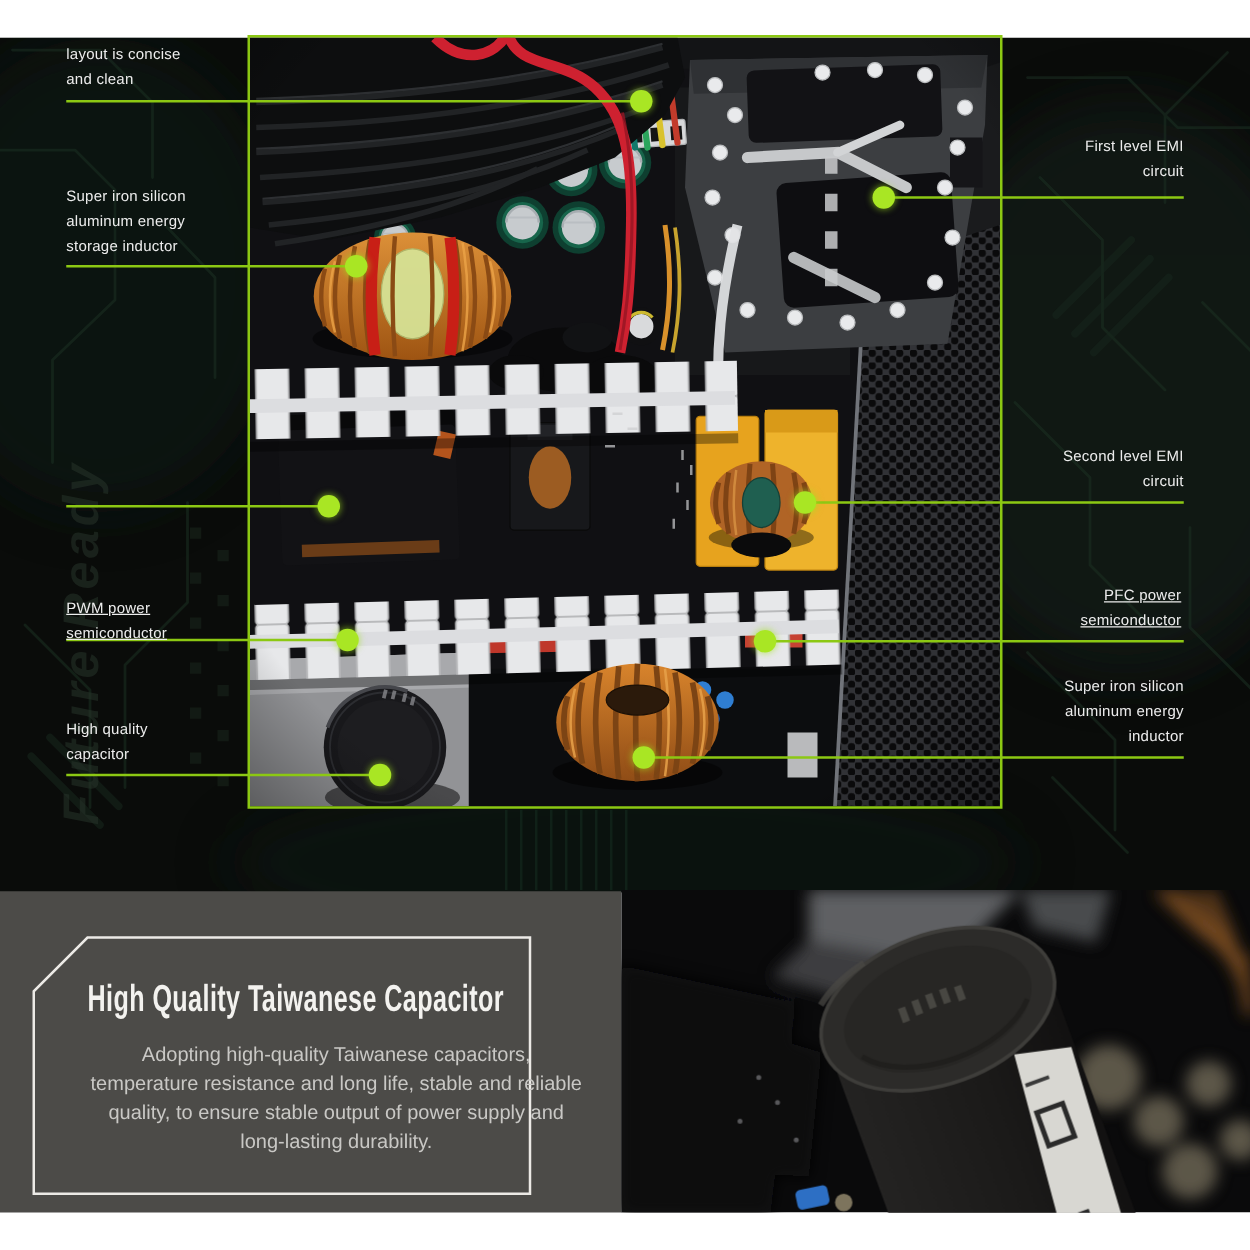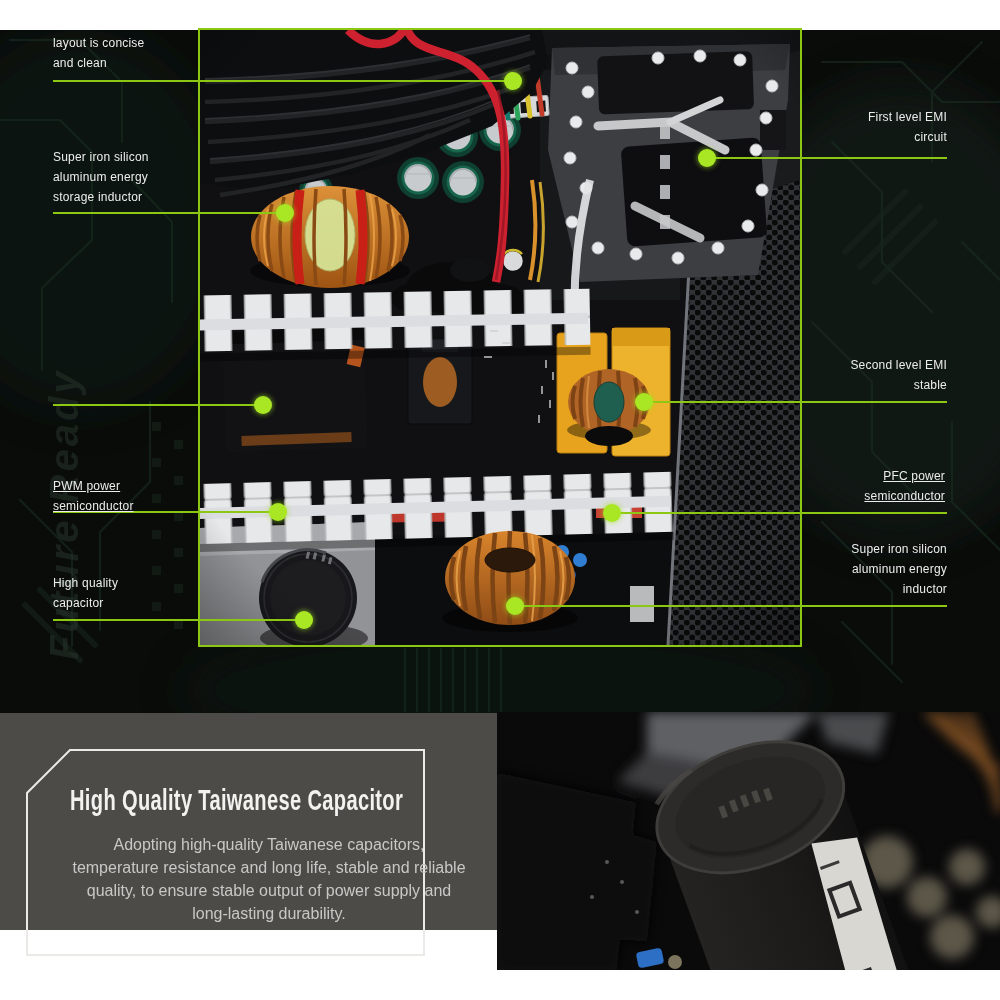--- a/index.html
+++ b/index.html
@@ -11,21 +11,21 @@
   .photo-frame{position:absolute;left:198px;top:28px;width:600px;height:615px;
                border:2px solid #8cc813;pointer-events:none;}
   
   .lbl{position:absolute;color:#ededed;font-size:12px;line-height:20px;
        white-space:pre-line;letter-spacing:.2px;}
   .lbl.r{text-align:right;}
   .cl-line{position:absolute;height:2px;background:#8cc813;}
   .cl-dot{position:absolute;width:18px;height:18px;border-radius:50%;background:#a9e624;
           transform:translate(-50%,-50%);box-shadow:0 0 5px 1px rgba(160,225,30,.55);}
   
-  .info-panel{position:absolute;left:0;top:713px;width:497px;height:217px;background:#4c4b48;}
+  .info-panel{position:absolute;left:0;top:713px;width:497px;height:257px;background:#4c4b48;}
   .panel-outline{position:absolute;left:0;top:0;}
   .panel-heading{position:absolute;left:70px;top:70px;color:#f3f2ef;font-size:30px;
                  font-weight:bold;white-space:nowrap;transform:scaleX(.67);
                  transform-origin:left top;letter-spacing:.5px;}
   .panel-body{position:absolute;left:69px;top:120px;width:400px;color:#c9c8c5;
               font-size:16px;line-height:23px;text-align:center;}
   .cap-photo{position:absolute;left:497px;top:712px;width:503px;height:258px;}
 </style>
 </head>
 <body>
@@ -385,21 +385,21 @@
   <div class="lbl" style="left:53px;top:147px;">Super iron silicon
 aluminum energy
 storage inductor</div>
   <div class="lbl" style="left:53px;top:476px;text-decoration:underline;">PWM power
 semiconductor</div>
   <div class="lbl" style="left:53px;top:573px;">High quality
 capacitor</div>
   <div class="lbl r" style="right:53px;top:107px;">First level EMI
 circuit</div>
   <div class="lbl r" style="right:53px;top:355px;">Second level EMI
-stable</div>
+circuit</div>
   <div class="lbl r" style="right:55px;top:466px;text-decoration:underline;">PFC power
 semiconductor</div>
   <div class="lbl r" style="right:53px;top:539px;">Super iron silicon
 aluminum energy
 inductor</div>
 
   <div class="info-panel">
     <svg class="panel-outline" width="497" height="257" viewBox="0 0 497 257">
       <path d="M 70 37 L 424 37 L 424 242 L 27 242 L 27 80 Z" fill="none" stroke="#eceae6" stroke-width="2"></path>
     </svg>

